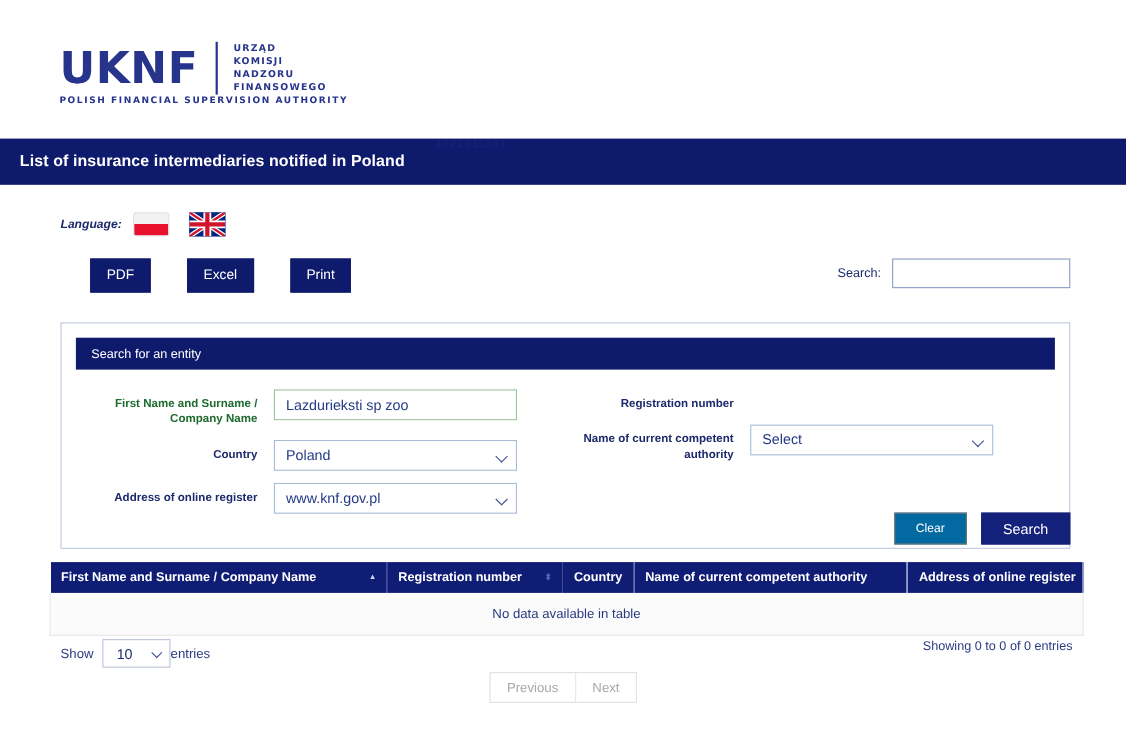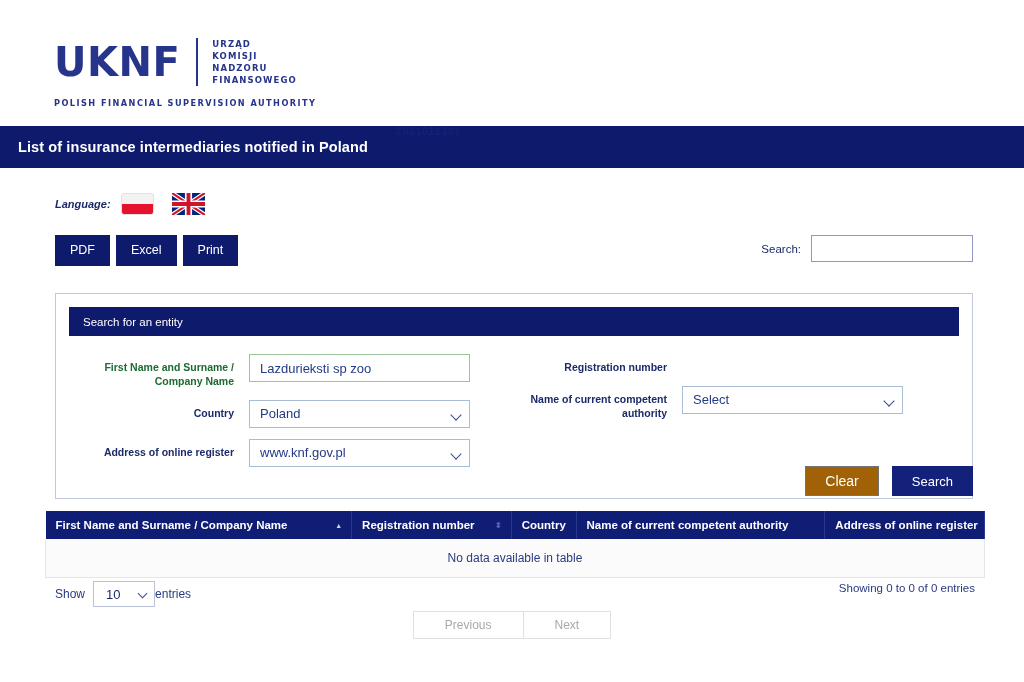--- a/index.html
+++ b/index.html
@@ -39,21 +39,21 @@
   }
   .logo-words {
     font-family: "DejaVu Sans", sans-serif;
     font-size: 8.5px;
     font-weight: 700;
     letter-spacing: 1.1px;
     color: #27348b;
     line-height: 1.42;
   }
   .logo-tagline {
-    margin-top: 12px;
+    margin-top: 0;
     font-family: "DejaVu Sans", sans-serif;
     font-size: 8.2px;
     font-weight: 700;
     letter-spacing: 1.45px;
     color: #27348b;
   }
 
   
   .titlebar {
     position: absolute;
@@ -119,20 +119,21 @@
   }
   .btn-navy {
     background: #0e1a6b;
     color: #ffffff;
     border: 1px solid #0e1a6b;
     font-size: 12.5px;
     padding: 6px 14px;
     cursor: pointer;
     font-family: "Liberation Sans", sans-serif;
     line-height: 1.35;
+    margin-left: 27px;
   }
 
   
   .topsearch {
     position: absolute;
     right: 51px; top: 235px;
     display: flex;
     align-items: center;
   }
   .topsearch-label {
@@ -231,24 +232,24 @@
   .col-right .inp, .col-right .sel { width: 221px; }
 
   
   .actions {
     position: absolute;
     right: 51px; top: 466px;
     display: flex;
     gap: 13px;
   }
   .btn-clear {
-    background: #a16207;
+    background: #0369a1;
     color: #fff;
     border: 1px solid #747474;
-    font-size: 14px;
+    font-size: 11px;
     padding: 6px 19px;
     cursor: pointer;
     font-family: "Liberation Sans", sans-serif;
   }
   .btn-search {
     background: #14217a;
     color: #fff;
     border: 1px solid #14217a;
     font-size: 13px;
     padding: 6px 19px;
@@ -354,21 +355,21 @@
     left: 0; right: 0; top: 611px;
     display: flex;
     justify-content: center;
     gap: 0px;
   }
   .pg-btn {
     border: 1px solid #e0e0e0;
     background: #ffffff;
     color: #a8a8a8;
     font-size: 12px;
-    padding: 6px 31px;
+    padding: 6px 15px;
     cursor: default;
     font-family: "Liberation Sans", sans-serif;
   }
   .pg-btn + .pg-btn { border-left: none; }
 </style>
 </head>
 <body>
 
 <div class="page">
 

